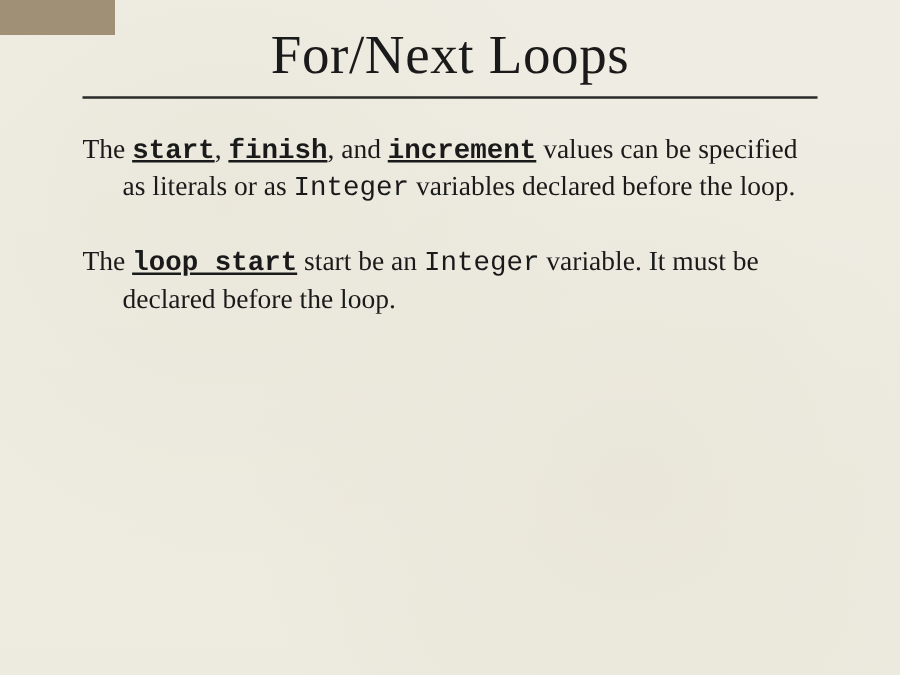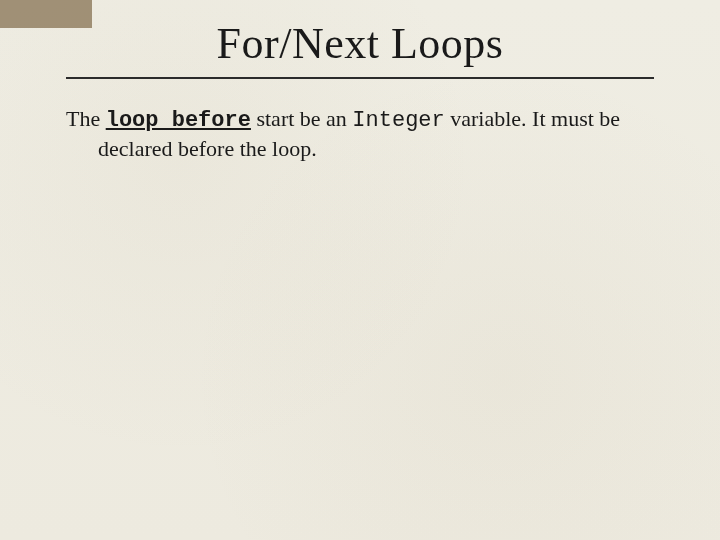--- a/index.html
+++ b/index.html
@@ -50,18 +50,21 @@
 </head>
 <body>
 
 <div class="corner"></div>
 
 <div class="slide">
 
   <h1>For/Next Loops</h1>
   <hr class="rule">
 
+  <p>
+    <span>The </span><span class="kw">start</span><span>, </span><span class="kw">finish</span><span>, and </span><span class="kw">increment</span><span> values can be specified as literals or as </span><span class="code">Integer</span><span> variables declared before the loop.</span>
+  </p>
 
   <p>
-    <span>The </span><span class="kw">loop before</span><span> start be an </span><span class="code">Integer</span><span> variable. It must be declared before the loop.</span>
+    <span>The </span><span class="kw">loop start</span><span> start be an </span><span class="code">Integer</span><span> variable. It must be declared before the loop.</span>
   </p>
 
 </div>
 
 </body></html>

